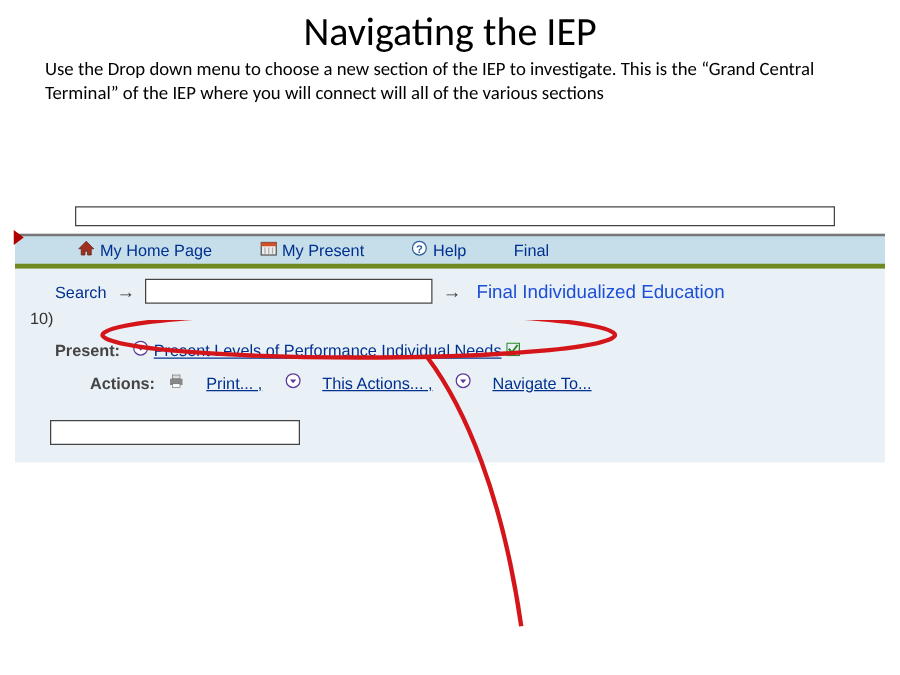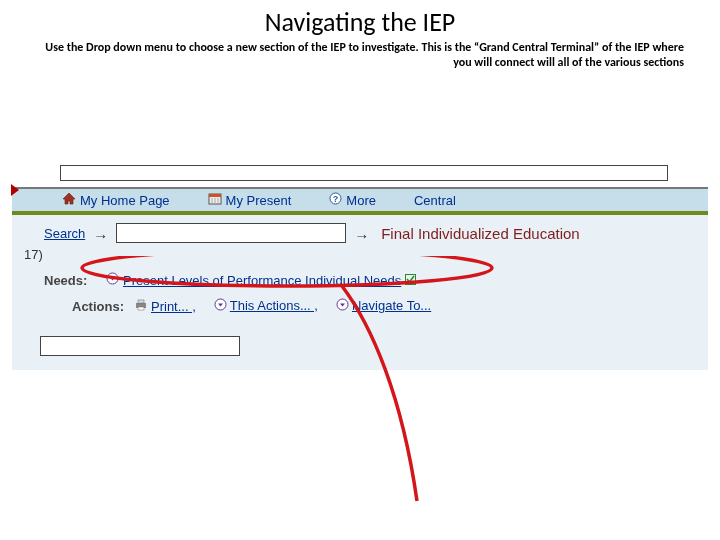--- a/index.html
+++ b/index.html
@@ -8,30 +8,29 @@
     width: 720px;
     height: 540px;
     background: #fff;
     font-family: Calibri, Arial, sans-serif;
     color: #000;
     position: relative;
     overflow: hidden;
   }
   .title {
     text-align: center;
-    font-size: 26px;
+    font-size: 32px;
     margin-top: 6px;
     margin-bottom: 2px;
   }
   .subtitle {
-    text-align: right;
-    font-size: 12px;
+    text-align: left;
+    font-size: 15px;
     line-height: 1.25;
     margin: 0 36px 20px 36px;
-    font-weight: bold;
   }
   .shot {
     position: absolute;
     left: 12px;
     top: 165px;
     width: 696px;
   }
   .whitebox {
     border: 1px solid #444;
     background: #fff;
@@ -61,34 +60,34 @@
     font-family: Arial, sans-serif;
     font-size: 13px;
     color: #333;
     position: relative;
   }
   .search-row {
     display: flex;
     align-items: center;
     gap: 8px;
   }
-  .search-row .search-link { text-decoration: underline; color:#00308f;}
+  .search-row .search-link { color:#00308f;}
   .arrow { color:#333; font-size:15px; }
   .search-box { width: 230px; height: 20px; }
-  .final { color:#7f1d1d; font-size:15px; margin-left:4px;}
+  .final { color:#1d4ed8; font-size:15px; margin-left:4px;}
   .eleven { margin-top:4px; margin-left:-20px;}
   .row-label { font-weight:bold; color:#444; display:inline-block; width:58px;}
   .select-row { margin-top:10px; display:flex; align-items:center; gap:4px;}
   .select-content {
     color:#00308f;
     text-decoration:underline;
     display:flex; align-items:center; gap:4px;
   }
   .actions-row { margin-top:10px; display:flex; align-items:center; gap:18px;margin-left:28px;}
-  .actions-row .item { color:#00308f; text-decoration:underline; display:flex; align-items:flex-start; gap:3px;}
+  .actions-row .item { color:#00308f; text-decoration:underline; display:flex; align-items:center; gap:17px;}
   .below-box {
     width: 200px;
     height: 20px;
     margin-top: 22px;
     margin-left: -4px;
   }
   
   .ico { display:inline-block; vertical-align:middle; }
   .red-tri {
     position:absolute;
@@ -139,39 +138,39 @@
       </span>
       <span>My Present</span>
     </a>
     <a>
       <span class="ico">
         <svg width="13" height="13">
             <circle cx="6.5" cy="6.5" r="5.5" fill="#fff" stroke="#2a5c9a"></circle>
             <text x="6.5" y="10" text-anchor="middle" font-size="9" fill="#2a5c9a" font-family="Arial" font-weight="bold">?</text>
           </svg>
       </span>
-      <span>More</span>
-    </a>
-    <a>
-      <span>Central</span>
+      <span>Help</span>
+    </a>
+    <a>
+      <span>Final</span>
     </a>
   </div>
 
   <div class="body-area">
     <div class="search-row">
       <span class="search-link">Search</span>
       <span class="arrow">→</span>
       <span class="whitebox search-box"></span>
       <span class="arrow">→</span>
       <span class="final">Final Individualized Education</span>
     </div>
-    <div class="eleven">17)</div>
+    <div class="eleven">10)</div>
 
     <div class="select-row">
-      <span class="row-label">Needs:</span>
+      <span class="row-label">Present:</span>
       <span class="select-content">
         <span class="ico">
           <svg width="13" height="13">
               <circle cx="6.5" cy="6.5" r="5.5" fill="#fff" stroke="#5a3a9a"></circle>
               <path d="M4 5.5 L6.5 8.5 L9 5.5 Z" fill="#5a3a9a"></path>
             </svg>
         </span>
         <span>Present Levels of Performance Individual Needs</span>
         <span class="ico">
           <svg width="11" height="11">

